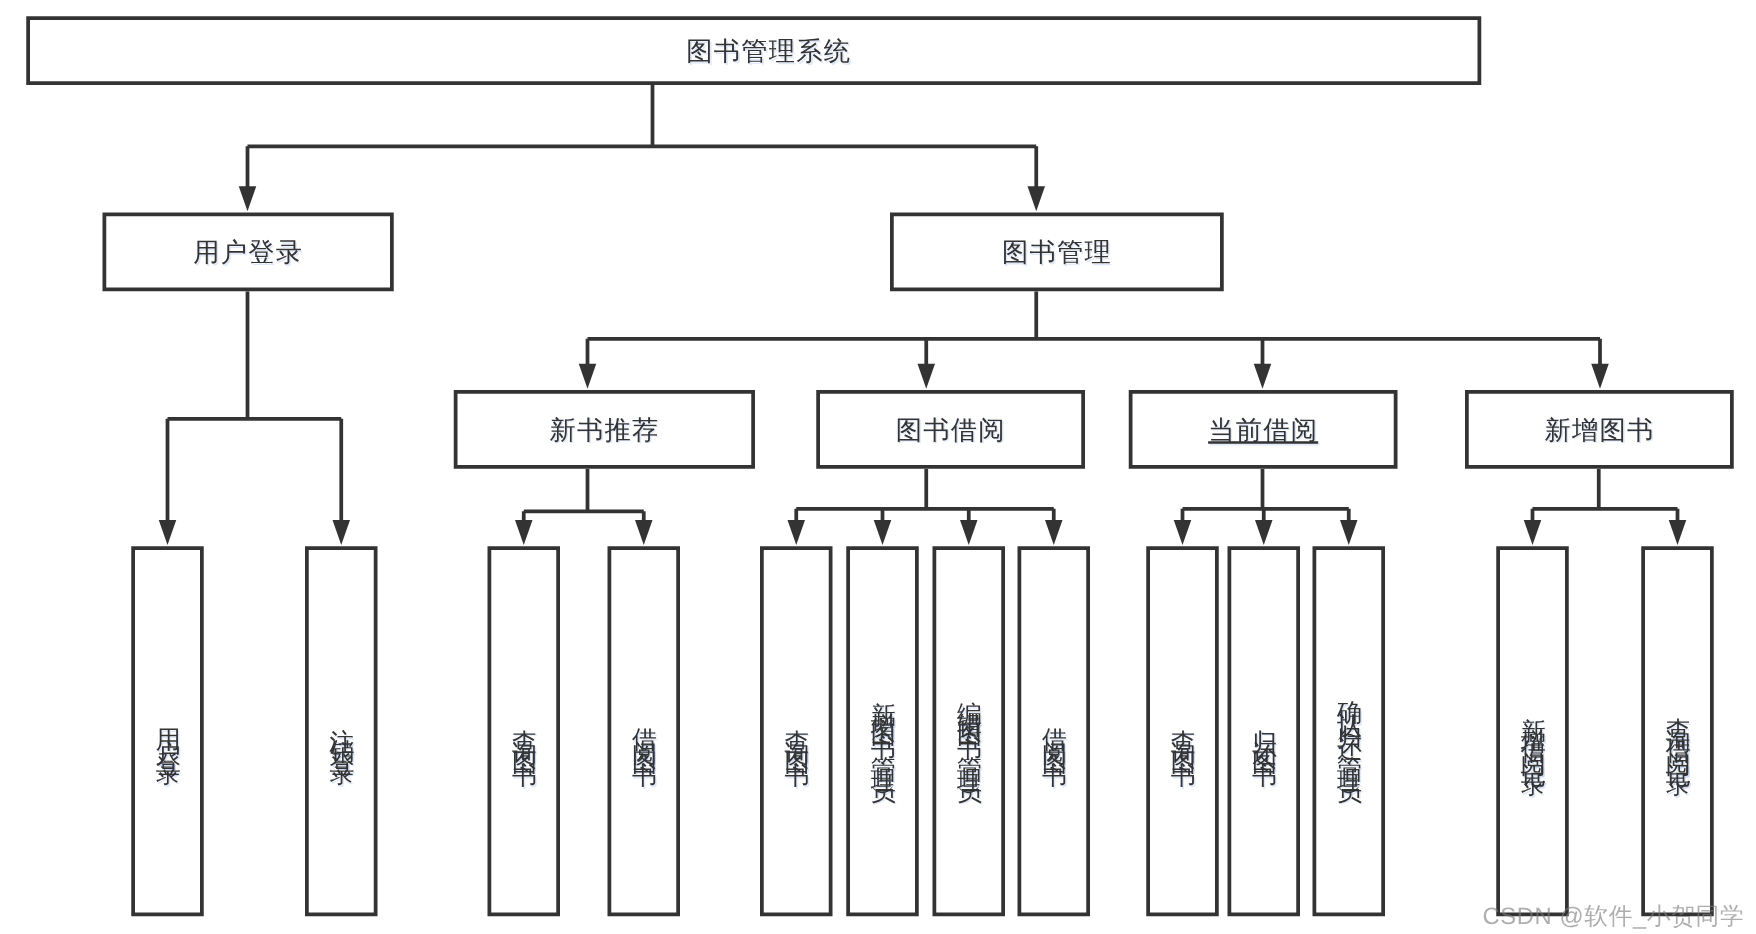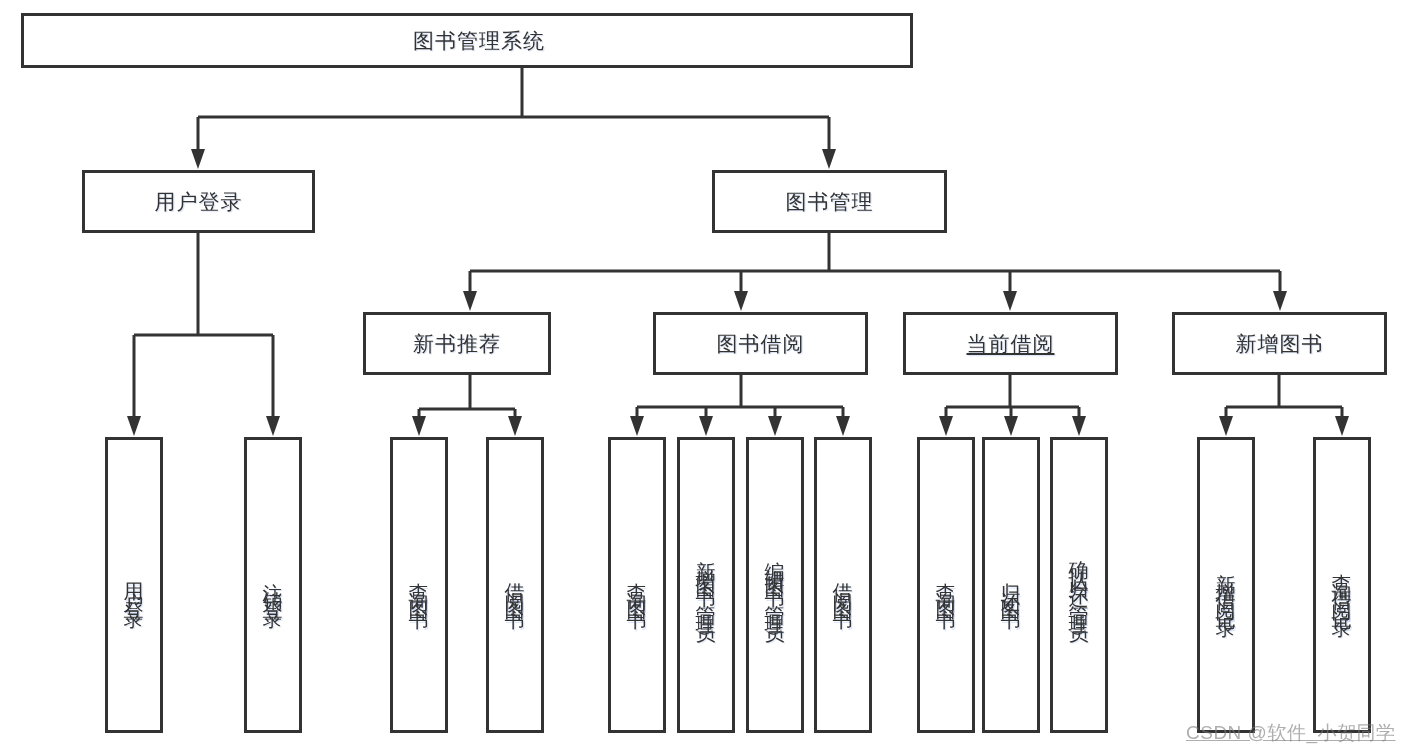--- a/index.html
+++ b/index.html
@@ -53,21 +53,20 @@
     text-shadow: 1.3px 1.3px 0 rgba(110, 150, 235, 0.22);
   }
   .watermark {
     position: absolute;
     left: 1186px;
     top: 720px;
     font-size: 19px;
     color: rgba(125, 125, 125, 0.62);
     white-space: nowrap;
     letter-spacing: 0.5px;
-    text-decoration: underline;
   }
 </style>
 </head>
 <body>
 
 <div class="canvas">
 
   <svg class="connectors" viewBox="0 0 1405 747" xmlns="http://www.w3.org/2000/svg">
     <g stroke="#333333" stroke-width="3" fill="none">
 
@@ -104,32 +103,32 @@
       <polygon points="768,416 782,416 775,436"></polygon>
       <polygon points="836,416 850,416 843,436"></polygon>
       <polygon points="939,416 953,416 946,436"></polygon>
       <polygon points="1004,416 1018,416 1011,436"></polygon>
       <polygon points="1072,416 1086,416 1079,436"></polygon>
       <polygon points="1219,416 1233,416 1226,436"></polygon>
       <polygon points="1335,416 1349,416 1342,436"></polygon>
     </g>
   </svg>
 
-  <div class="hbox root" style="left:21px; top:13px; width:892px;padding-left:24px;">
+  <div class="hbox root" style="left:21px; top:13px; width:1164px;padding-left:24px;">
     <span>图书管理系统</span>
   </div>
 
   <div class="hbox" style="left:82px; top:170px; width:233px;">
     <span>用户登录</span>
   </div>
-  <div class="hbox" style="left:712px; top:170px; width:235px;">
+  <div class="hbox" style="left:712px; top:170px; width:267px;">
     <span>图书管理</span>
   </div>
 
-  <div class="hbox" style="left:363px; top:312px; width:188px;">
+  <div class="hbox" style="left:363px; top:312px; width:241px;">
     <span>新书推荐</span>
   </div>
   <div class="hbox" style="left:633px; top:312px; width:215px;margin-left:20px;">
     <span>图书借阅</span>
   </div>
   <div class="hbox" style="left:903px; top:312px; width:215px;text-decoration:underline;">
     <span>当前借阅</span>
   </div>
   <div class="hbox" style="left:1172px; top:312px; width:215px;">
     <span>新增图书</span>

